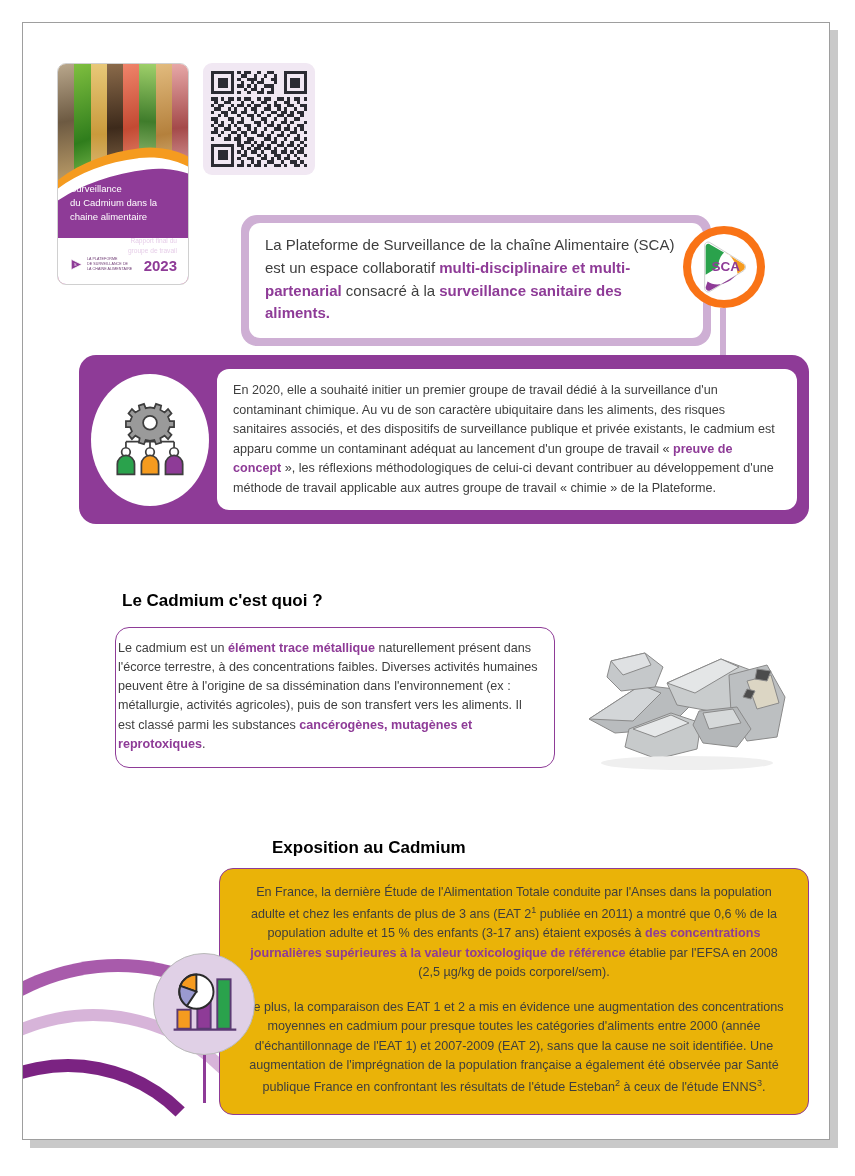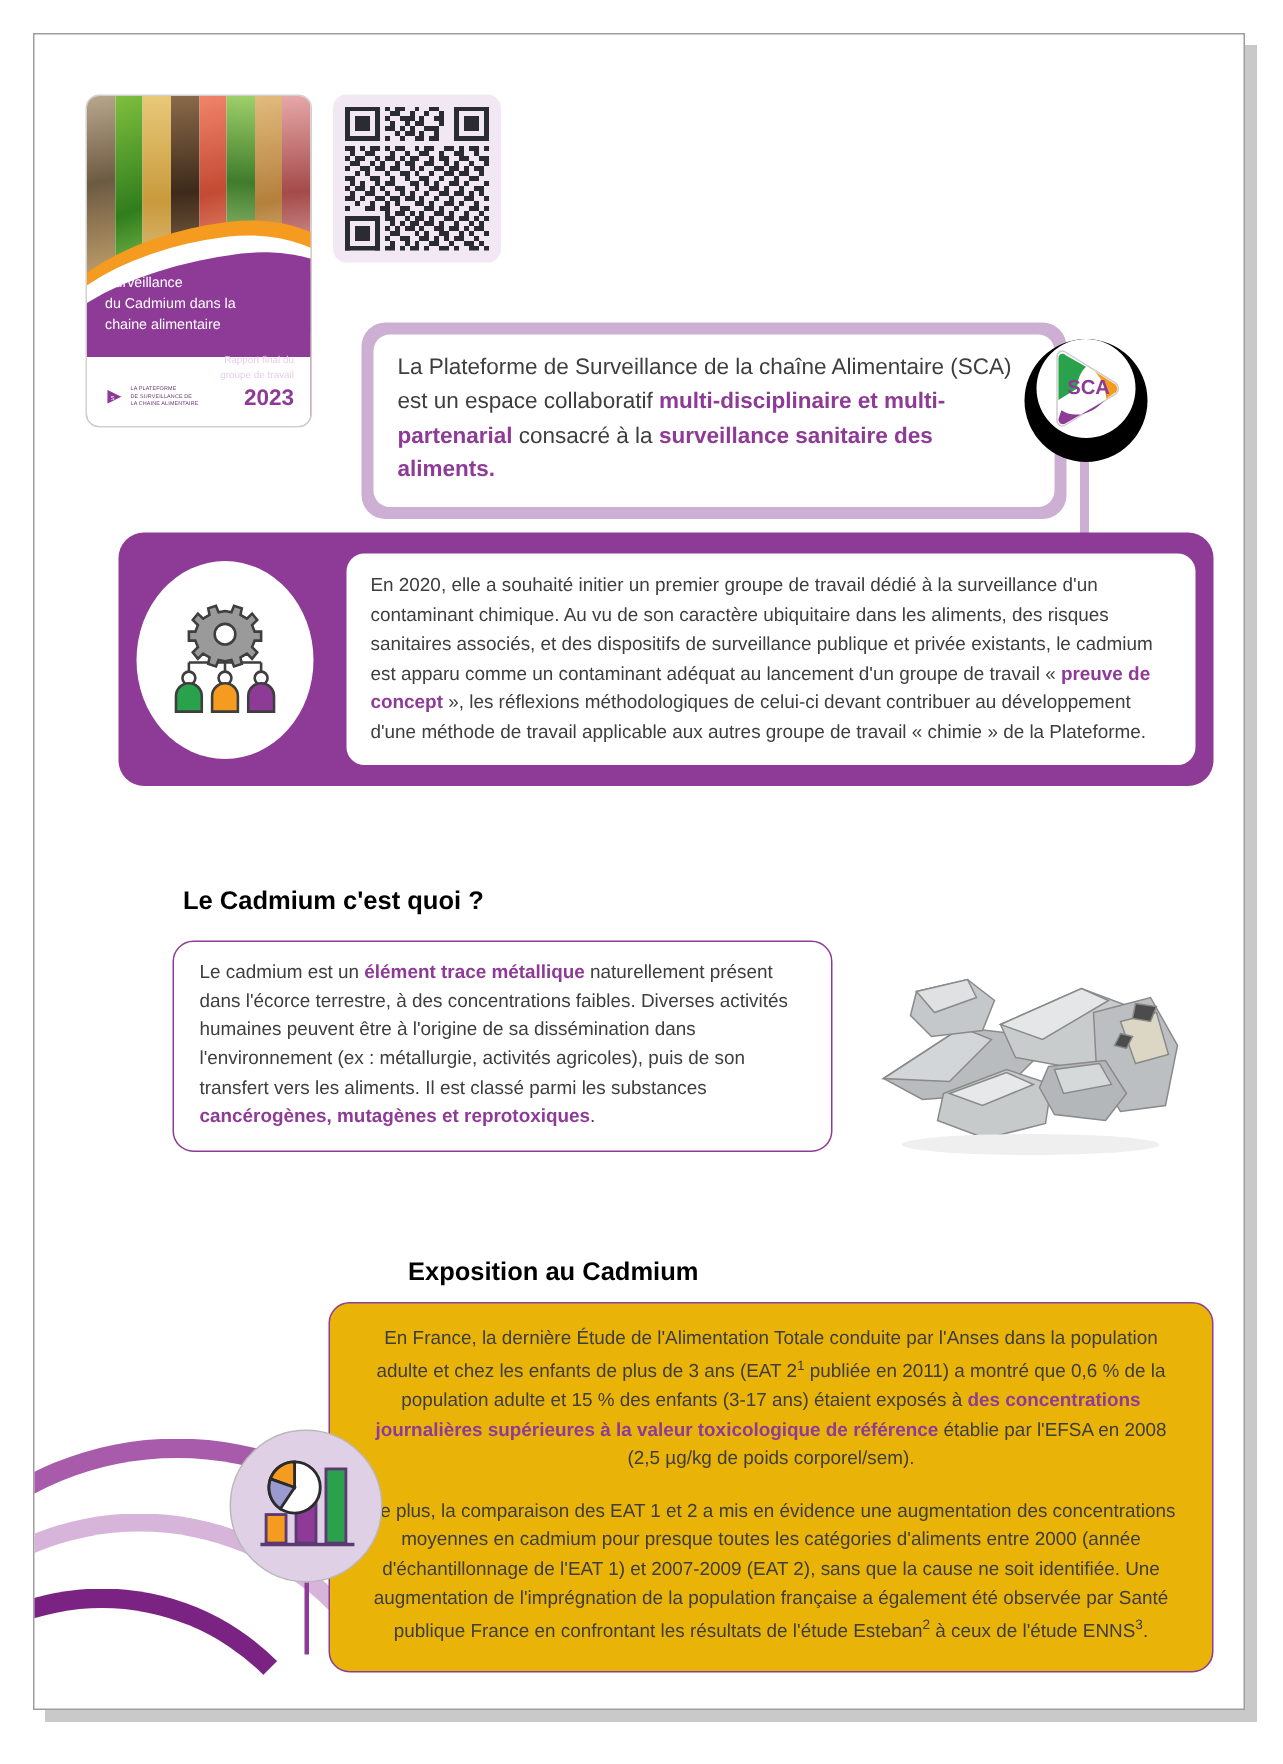--- a/index.html
+++ b/index.html
@@ -49,21 +49,21 @@
     position: absolute;
     left: 34px; top: 40px;
     width: 752px;
     display: flex;
     align-items: flex-start;
     gap: 14px;
   }
 
   
   .cover {
-    width: 151px; height: 222px;
+    width: 132px; height: 222px;
     border: 1px solid #d0d0d0;
     border-radius: 9px;
     background: #ffffff;
     position: relative;
     overflow: hidden;
     flex: 0 0 auto;
   }
   .cover-photos { position: absolute; inset: 0 0 auto 0; height: 128px; display: flex; }
   .cover-photos > i { flex: 1; display: block; }
   .cp1 { background: linear-gradient(170deg,#b9a78c 0%,#6d5a42 45%,#caa96f 100%); }
@@ -140,36 +140,36 @@
   }
   .intro-inner {
     background: #ffffff; border-radius: 11px; padding: 11px 14px 13px 16px;
     font-size: 15px; line-height: 1.52; color: #3e3e3e;
   }
   .intro-inner b { color: #8e3b97; }
 
   .sca-badge {
     position: absolute; left: 660px; top: 203px;
     width: 82px; height: 82px; border-radius: 50%;
-    background: #000000; display: flex; justify-content: center;
+    background: #f97316; display: flex; align-items: center; justify-content: center;
   }
   .sca-inner {
     width: 66px; height: 66px; border-radius: 50%;
     background: #ffffff; display: flex; align-items: center; justify-content: center;
   }
   .connector {
     position: absolute; left: 697px; top: 285px; width: 6px; height: 50px;
     background: #ceafd4;
   }
 
   
   .gt-box {
     position: absolute; left: 56px; top: 332px; width: 730px;
     background: #8e3b97; border-radius: 17px;
-    display: flex; align-items: center; padding: 14px 12px 14px 12px; gap: 22px;
+    display: flex; align-items: center; padding: 14px 12px 14px 12px; gap: 8px;
   }
   .gt-icon-circle {
     flex: 0 0 auto; width: 118px; height: 132px; border-radius: 50%;
     background: #ffffff; display: flex; align-items: center; justify-content: center;
   }
   .gt-text {
     flex: 1 1 auto; background: #ffffff; border-radius: 12px;
     padding: 12px 18px 12px 16px;
     font-size: 12.6px; line-height: 1.55; color: #3e3e3e;
   }
@@ -179,21 +179,21 @@
   .sec-title {
     position: absolute; color: #000000; font-size: 17px; font-weight: 700;
   }
   .sec-title.t1 { left: 99px; top: 568px; }
   .sec-title.t2 { left: 205px; top: 815px; margin-left: 44px; }
 
   
   .quoi-box {
     position: absolute; left: 92px; top: 604px; width: 440px;
     border: 1.6px solid #8e3b97; border-radius: 14px;
-    padding: 11px 16px 13px 17px;
+    padding: 11px 16px 13px 2px;
     background: #ffffff;
     font-size: 12.6px; line-height: 1.52; color: #3e3e3e;
   }
   .quoi-box b { color: #8e3b97; }
 
   .cd-photo {
     position: absolute; left: 548px; top: 614px; width: 232px; height: 140px;
   }
 
   

